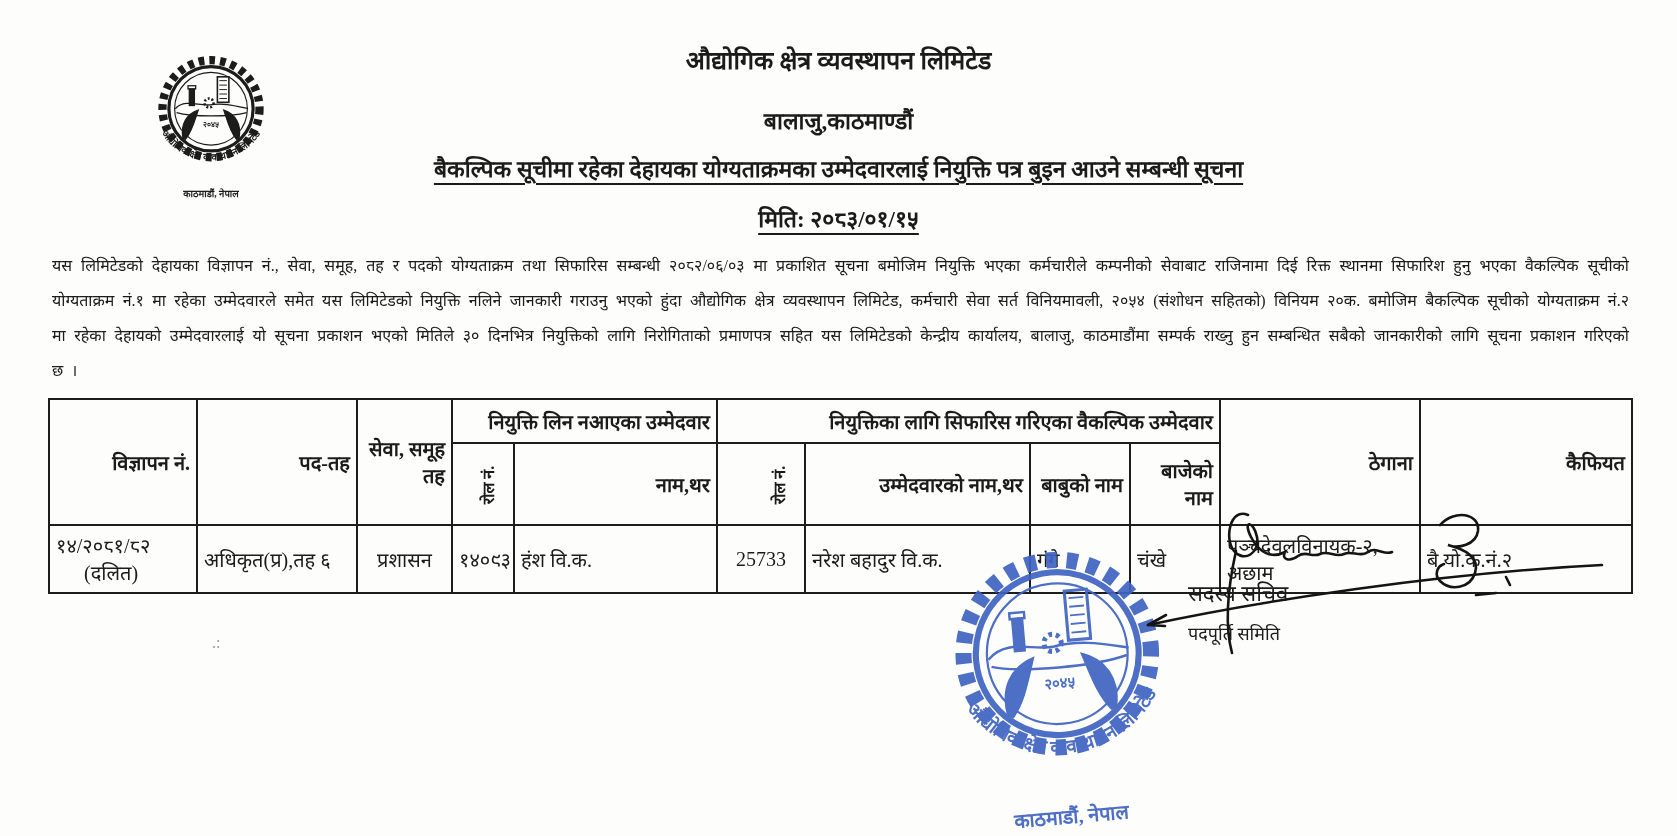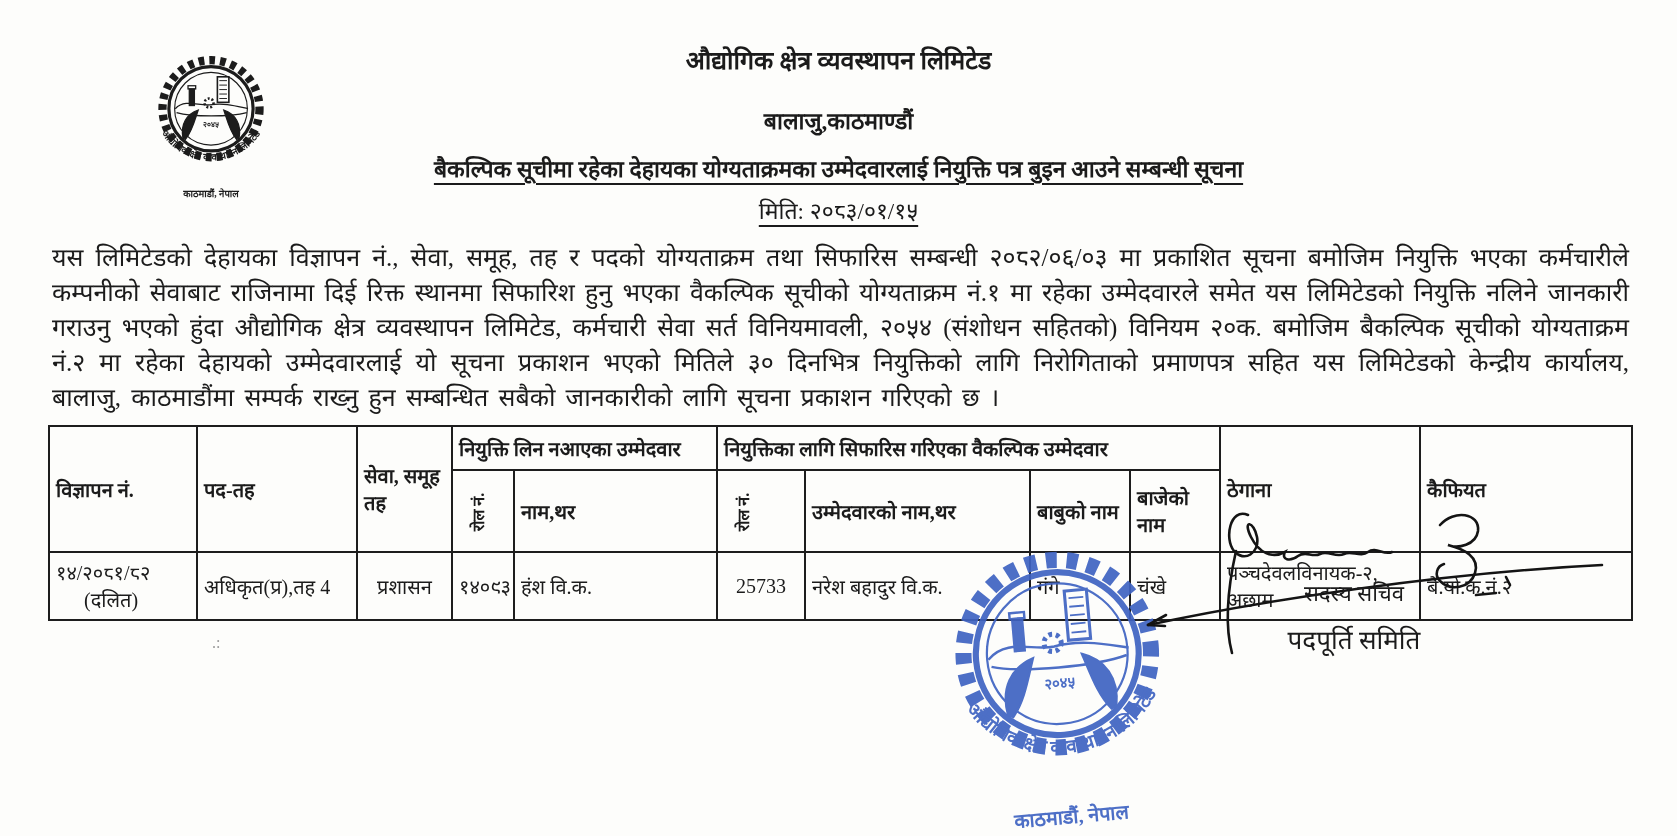--- a/index.html
+++ b/index.html
@@ -15,65 +15,65 @@
   
   .header{position:relative;padding-top:48px;text-align:center;}
   .org-logo{position:absolute;left:142px;top:50px;width:138px;height:150px;}
   .org-name{font-size:25px;font-weight:bold;line-height:1;}
   .org-location{font-size:23px;font-weight:bold;margin-top:31px;}
   .notice-title{
     font-size:23px;font-weight:bold;margin-top:16px;
     text-decoration:underline;text-underline-offset:6px;text-decoration-thickness:1.5px;
   }
   .date-line{
-    font-size:23px;font-weight:normal;margin-top:10px;
+    font-size:23px;font-weight:bold;margin-top:18px;
     text-decoration:underline;text-underline-offset:6px;text-decoration-thickness:1.5px;
   }
 
   
   .body-text{
     margin:14px 48px 0 52px;
-    font-size:25px;line-height:35px;text-align:justify;
+    font-size:16px;line-height:35px;text-align:justify;
     word-spacing:4px;
   }
 
   
   table.notice{
     border-collapse:collapse;margin:10px 0 0 48px;
     width:1583px;table-layout:fixed;
   }
   table.notice th,table.notice td{
     border:2px solid #1d1d1d;
     font-size:20px;padding:2px 6px;vertical-align:middle;
     overflow:hidden;
   }
-  table.notice th{font-weight:bold;text-align:left;}
+  table.notice th{font-weight:bold;text-align:right;}
   th.h1{height:38px;}
   th.h2{height:76px;}
   td.data{height:62px;font-size:20px;}
   .rot{
     display:inline-block;transform:rotate(-90deg);
     white-space:nowrap;font-size:16px;font-weight:bold;
   }
   .adcell{text-align:left;vertical-align:top;padding-top:6px;border-radius:30px;}
   .adcell .l2{padding-left:28px;}
   .c-center{text-align:center;margin-top:16px;}
   .c-left{text-align:left;}
 
   
   .footer{position:absolute;left:0;top:500px;width:1677px;height:336px;}
   .org-stamp{
     position:absolute;left:895px;top:40px;width:330px;height:290px;
     transform:rotate(-5deg);opacity:.92;
   }
   .sig-block{position:absolute;left:1140px;top:5px;width:470px;}
   .sig-svg{position:absolute;left:0;top:0;width:470px;height:150px;}
-  .sig-text{position:absolute;left:64px;top:72px;width:300px;text-align:center;}
+  .sig-text{position:absolute;left:48px;top:72px;width:300px;}
   .sig-title{font-size:22px;}
-  .sig-subtitle{font-size:26px;margin-top:14px;}
+  .sig-subtitle{font-size:18px;margin-top:14px;}
 
   .noise-mark{position:absolute;left:212px;top:634px;color:#9a9a9a;font-size:16px;}
 </style>
 </head>
 <body>
 
 <div class="page">
 
   <div class="header">
 
@@ -140,21 +140,21 @@
         <th class="h2">बाबुको नाम</th>
         <th class="h2">बाजेको नाम</th>
       </tr>
     </thead>
     <tbody>
       <tr>
         <td class="data adcell">
           <div>१४/२०८१/८२</div>
           <div class="l2">(दलित)</div>
         </td>
-        <td class="data c-left">अधिकृत(प्र),तह 4</td>
+        <td class="data c-left">अधिकृत(प्र),तह ६</td>
         <td class="data c-center">प्रशासन</td>
         <td class="data c-center">१४०९३</td>
         <td class="data c-left">हंश वि.क.</td>
         <td class="data c-center">25733</td>
         <td class="data c-left">नरेश बहादुर वि.क.</td>
         <td class="data c-left">गंगे</td>
         <td class="data c-left">चंखे</td>
         <td class="data c-left">पञ्चदेवलविनायक-२, अछाम</td>
         <td class="data c-left">बै.यो.क.नं.२</td>
       </tr>

